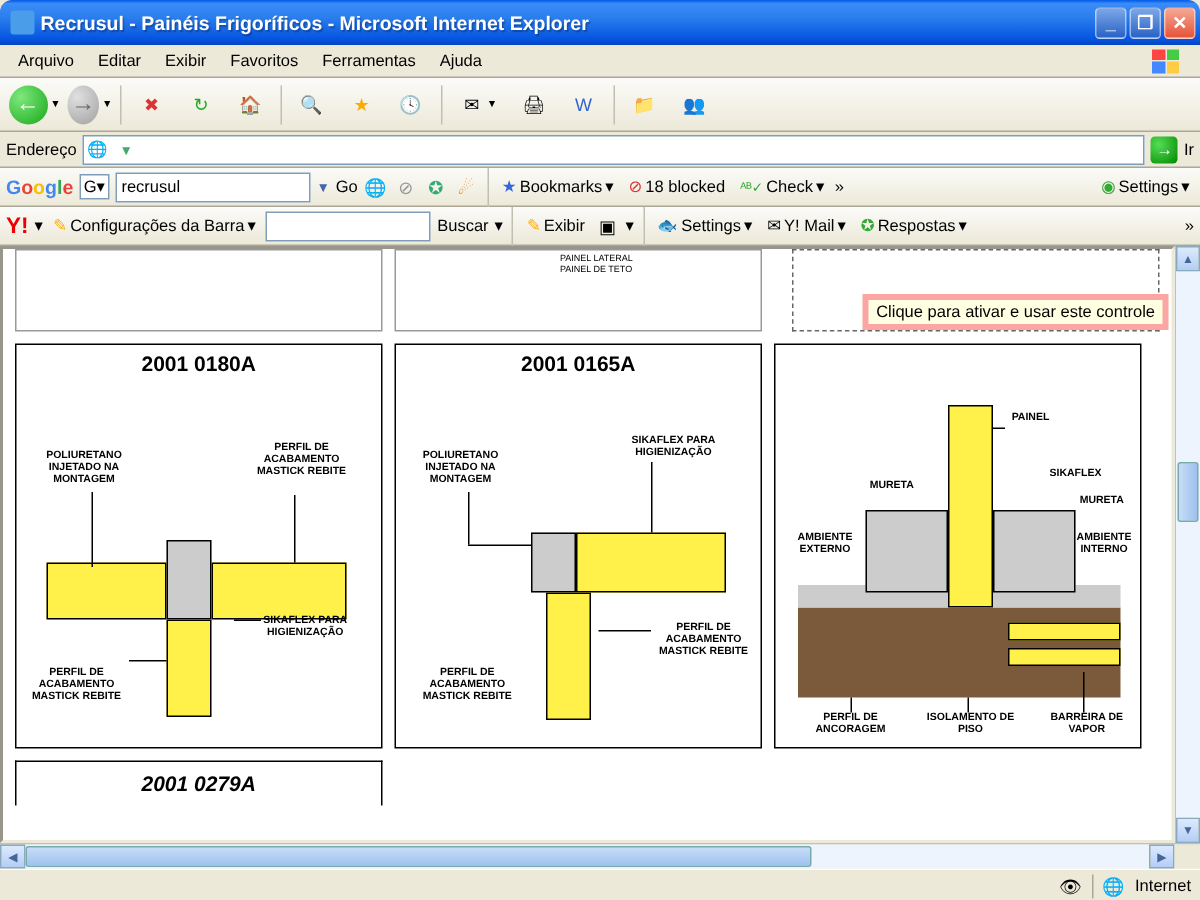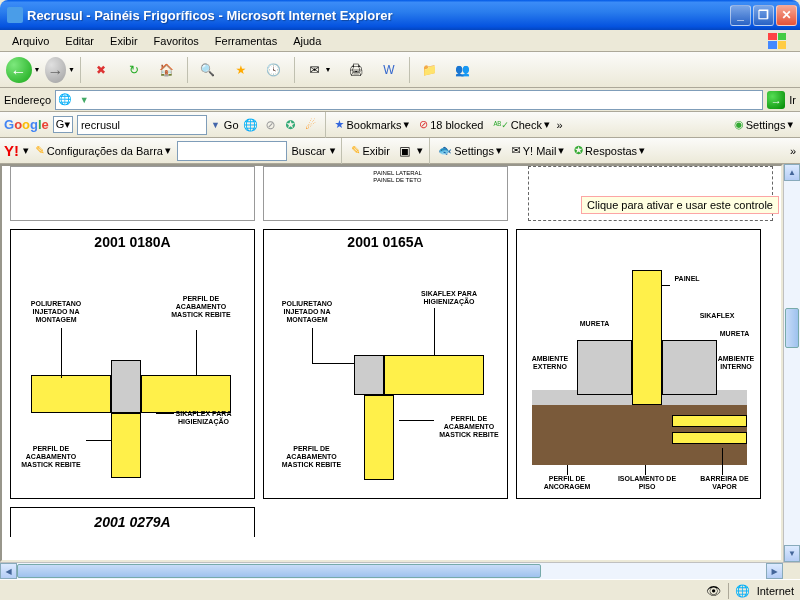--- a/index.html
+++ b/index.html
@@ -53,21 +53,21 @@
 .vscroll .sb-btn { height: 17px; background: linear-gradient(#dceaff,#b5cdf5); border: 1px solid #8ab; display: flex; align-items: center; justify-content: center; font-size: 8px; color: #469; }
 .vscroll .sb-track { flex: 1; background: #eef4fd; position: relative; }
 .vscroll .sb-thumb { position: absolute; top: 35%; left: 1px; right: 1px; height: 40px; background: linear-gradient(to right,#c8dcf8,#9ec2ee); border: 1px solid #7aa; border-radius: 2px; }
 
 .hscroll { height: 17px; background: #ece9d8; display: flex; border-top: 1px solid #c0c0c0; }
 .hscroll .sb-btn { width: 17px; background: linear-gradient(#dceaff,#b5cdf5); border: 1px solid #8ab; display: flex; align-items: center; justify-content: center; font-size: 8px; color: #469; }
 .hscroll .sb-track { flex: 1; background: #eef4fd; position: relative; }
 .hscroll .sb-thumb { position: absolute; left: 0; top: 1px; bottom: 1px; width: 70%; background: linear-gradient(#c8dcf8,#9ec2ee); border: 1px solid #7aa; border-radius: 2px; }
 .hscroll .corner { width: 17px; background: #ece9d8; }
 
-.tooltip { position: absolute; right: 2px; top: 30px; background: #ffffe1; border: 1px solid #fca5a5; padding: 2px 5px; font-size: 11px; z-index: 10; }
+.tooltip { position: absolute; right: 2px; top: 30px; background: #ffffe1; border: 4px solid #fca5a5; padding: 2px 5px; font-size: 11px; z-index: 10; }
 
 .panels { display: flex; flex-wrap: wrap; padding: 0 8px; gap: 8px; align-items: center; }
 .panel-top { width: 245px; height: 55px; border: 1px solid #999; position: relative; }
 .panel-top-wide { width: 245px; height: 55px; border: 1px dashed #666; position: relative; margin-left: auto; }
 .top-labels { position: absolute; left: 45%; top: 3px; font-size: 6px; line-height: 7px; }
 
 .panel { width: 245px; height: 270px; border: 1px solid #000; position: relative; font-size: 8px; font-weight: bold; }
 .panel-title { text-align: center; font-size: 14px; font-weight: bold; padding: 4px 0; }
 .diagram { position: absolute; top: 30px; left: 0; right: 0; bottom: 0; }
 

